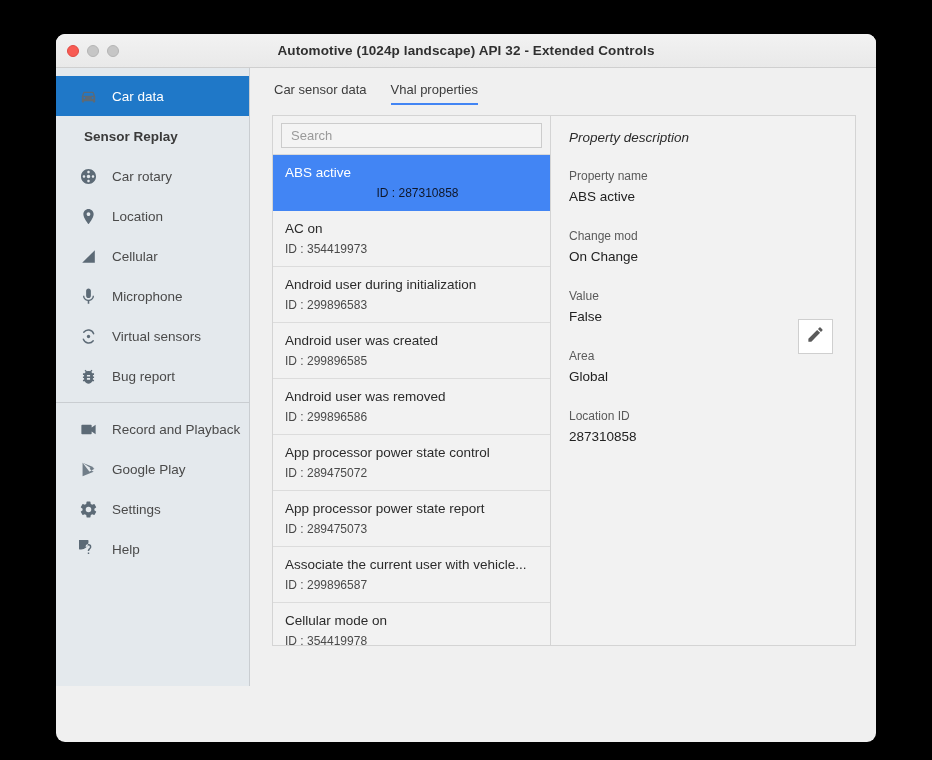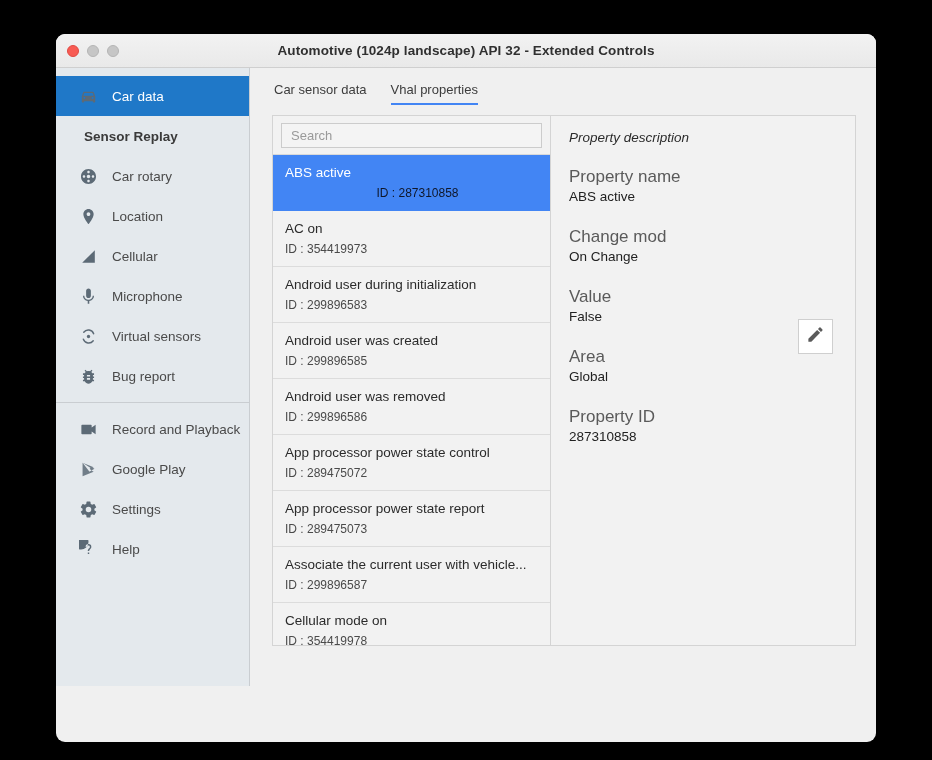--- a/index.html
+++ b/index.html
@@ -180,21 +180,21 @@
   }
   #detail h3 {
     font-size: 13.5px;
     font-weight: normal;
     color: #2b2b2b;
     margin-bottom: 24px;
     font-style: italic;
   }
   .field { margin-bottom: 23px; }
   .field .flabel {
-    font-size: 17px;
+    font-size: 12px;
     color: #5a5a5a;
     line-height: 15px;
   }
   .field .fvalue {
     font-size: 13.5px;
     color: #222222;
     margin-top: 4px;
     line-height: 18px;
   }
   #editbtn {
@@ -403,21 +403,21 @@
           </div>
           <div class="field">
             <div class="flabel">Value</div>
             <div class="fvalue">False</div>
           </div>
           <div class="field">
             <div class="flabel">Area</div>
             <div class="fvalue">Global</div>
           </div>
           <div class="field">
-            <div class="flabel">Property ID</div>
+            <div class="flabel">Location ID</div>
             <div class="fvalue">287310858</div>
           </div>
 
           <div id="editbtn">
             <span>
               <svg width="19" height="19" viewBox="0 0 24 24" fill="#5a5a5a">
                 <path d="M3 17.25V21h3.75L17.81 9.94l-3.75-3.75L3 17.25zM20.71 7.04a1 1 0 000-1.41l-2.34-2.34a1 1 0 00-1.41 0l-1.83 1.83 3.75 3.75 1.83-1.83z"></path>
               </svg>
             </span>
           </div>

